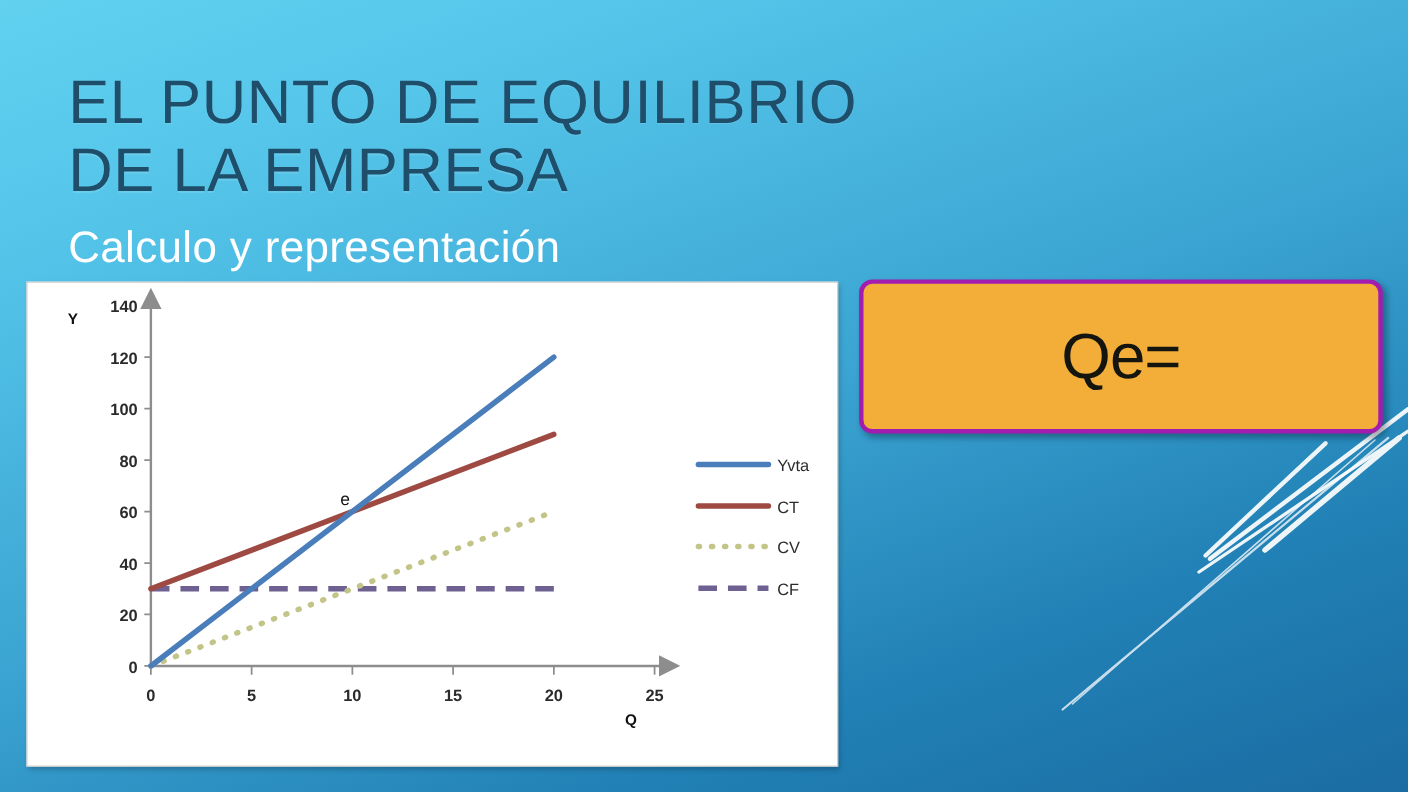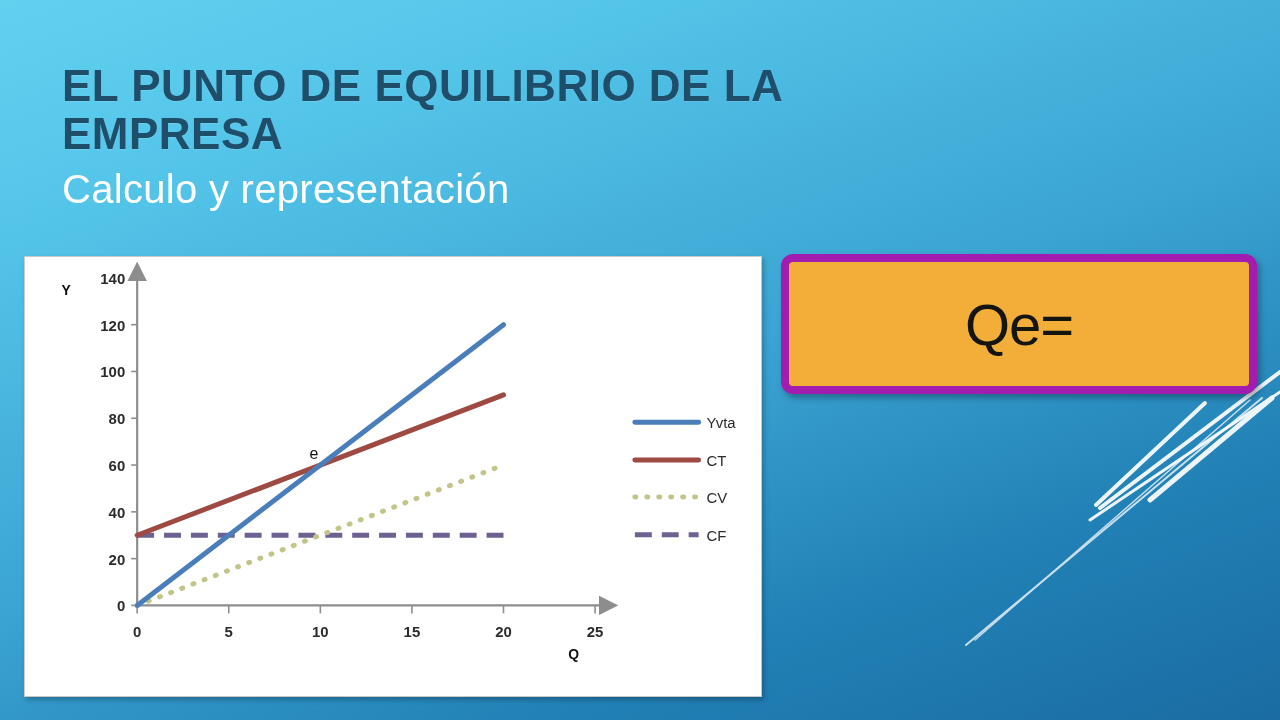--- a/index.html
+++ b/index.html
@@ -9,27 +9,27 @@
     background: linear-gradient(160deg, #62d1f0 0%, #55c6ea 18%, #3ba4d2 52%, #2180b5 78%, #1a6ca2 100%);
     position:relative;
   }
 
   
   #deco { position:absolute; inset:0; pointer-events:none; }
 
   
   #title-block { position:absolute; left:62px; top:62px; width:760px; }
   #slide-title {
-    font-size:44px; line-height:1.10; letter-spacing:0.5px;
-    color:#1d5madeup; color:#1f4e6b; font-weight:700;
+    font-size:56px; line-height:1.10; letter-spacing:0.5px;
+    color:#1d5madeup; color:#1f4e6b; font-weight:400;
     text-transform:uppercase;
     text-shadow:0 1px 1px rgba(255,255,255,0.13);
   }
   #slide-subtitle {
-    margin-top:8px;
+    margin-top:18px;
     font-size:40px; font-weight:300; color:#ffffff; line-height:1.1;
     letter-spacing:0.3px;
   }
 
   
   #chart-panel {
     position:absolute; left:24px; top:256px; width:738px; height:441px;
     background:#ffffff;
     border:1px solid #c8c8c8;
     box-shadow:2px 3px 5px rgba(0,0,0,0.25);
@@ -38,21 +38,21 @@
 
   .tick-label { font-family:"Liberation Sans", sans-serif; font-size:15px; fill:#2b2b2b; font-weight:700; }
   .axis-name  { font-family:"Liberation Sans", sans-serif; font-size:14px; fill:#111; font-weight:700; }
   .pt-label   { font-family:"Liberation Sans", sans-serif; font-size:16px; fill:#111; }
   .legend-label { font-family:"Liberation Sans", sans-serif; font-size:15px; fill:#2b2b2b; }
 
   
   #formula-box {
     position:absolute; left:781px; top:254px; width:476px; height:140px;
     background:#f2ae38;
-    border:8px solid #a21caf;
+    border:4px solid #a21caf;
     border-radius:12px;
     box-shadow:3px 4px 6px rgba(0,0,0,0.30);
     display:flex; align-items:center; justify-content:center; gap:6px;
     padding:0 14px;
   }
   #qe-lhs { font-size:58px; color:#151510; font-weight:400; letter-spacing:-1px; }
   #fraction { display:flex; flex-direction:column; align-items:stretch; }
   #numerator, #denominator {
     font-size:46px; color:#151510; text-align:center; line-height:1.12;
     white-space:nowrap; padding:0 10px;

